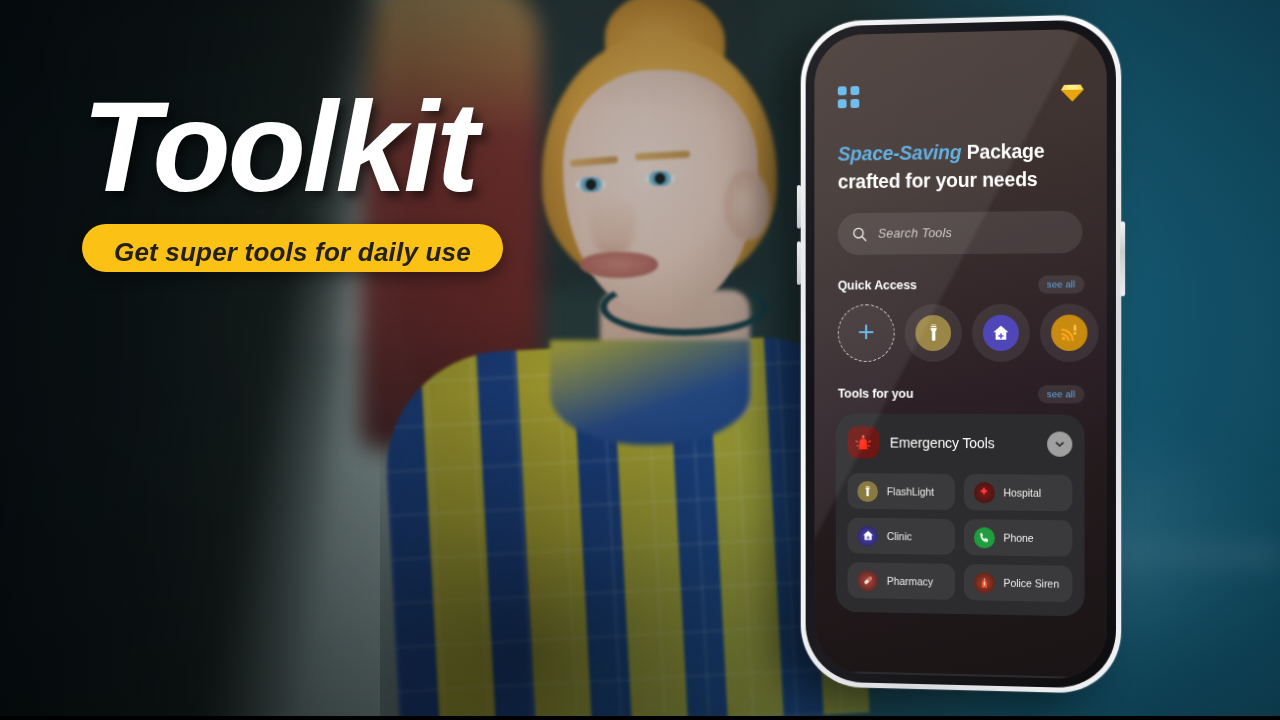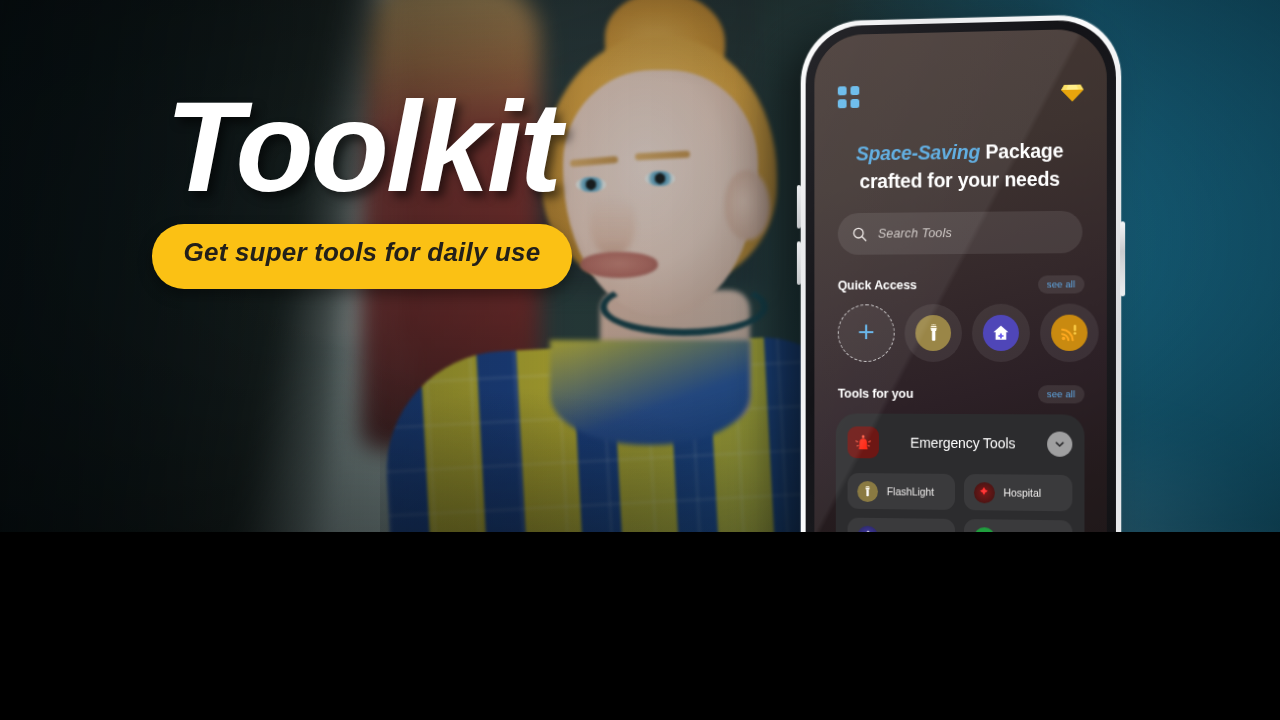--- a/index.html
+++ b/index.html
@@ -1,20 +1,20 @@
 <!DOCTYPE html>
 <html><head>
 <meta charset="utf-8">
 <style>
   * { margin:0; padding:0; box-sizing:border-box; }
   html,body { width:1280px; height:720px; overflow:hidden; background:#000; }
   body { font-family:"Liberation Sans", sans-serif; }
 
   
-  #scene { position:relative; width:1280px; height:532px; overflow:hidden;text-align:center; }
+  #scene { position:relative; width:1280px; height:716px; overflow:hidden; }
 
   
   .bg-photo { position:absolute; inset:0; overflow:hidden; }
 
   .bg-base {
     position:absolute; inset:-40px;
     background:
       
       linear-gradient(100deg,
         rgba(0,0,0,0) 0%, rgba(0,0,0,0) 60%,
@@ -168,21 +168,21 @@
     font-size:128px; font-weight:bold; font-style:italic; color:#fff;
     letter-spacing:-3px; line-height:.95;
     text-shadow:5px 6px 10px rgba(0,0,0,.55);
     font-family:"Liberation Sans", sans-serif;
     white-space:nowrap;
   }
   .subbadge {
     margin-top:16px; display:inline-block;
     background:#FBC114; color:#23201a;
     font-size:26px; font-weight:bold; font-style:italic;
-    padding:13px 32px 21px 32px; border-radius:32px;
+    padding:13px 32px 4px 32px; border-radius:32px;
     box-shadow:0 6px 14px rgba(0,0,0,.38);
     letter-spacing:.2px;
   }
 
   
   .phone {
     position:absolute; left:798px; top:18px; width:322px; height:672px;
     border-radius:62px;
     background:linear-gradient(120deg,#ffffff 0%, #e9eaec 18%, #fafbfc 42%, #d8dadd 70%, #f4f5f7 100%);
     padding:5px;

